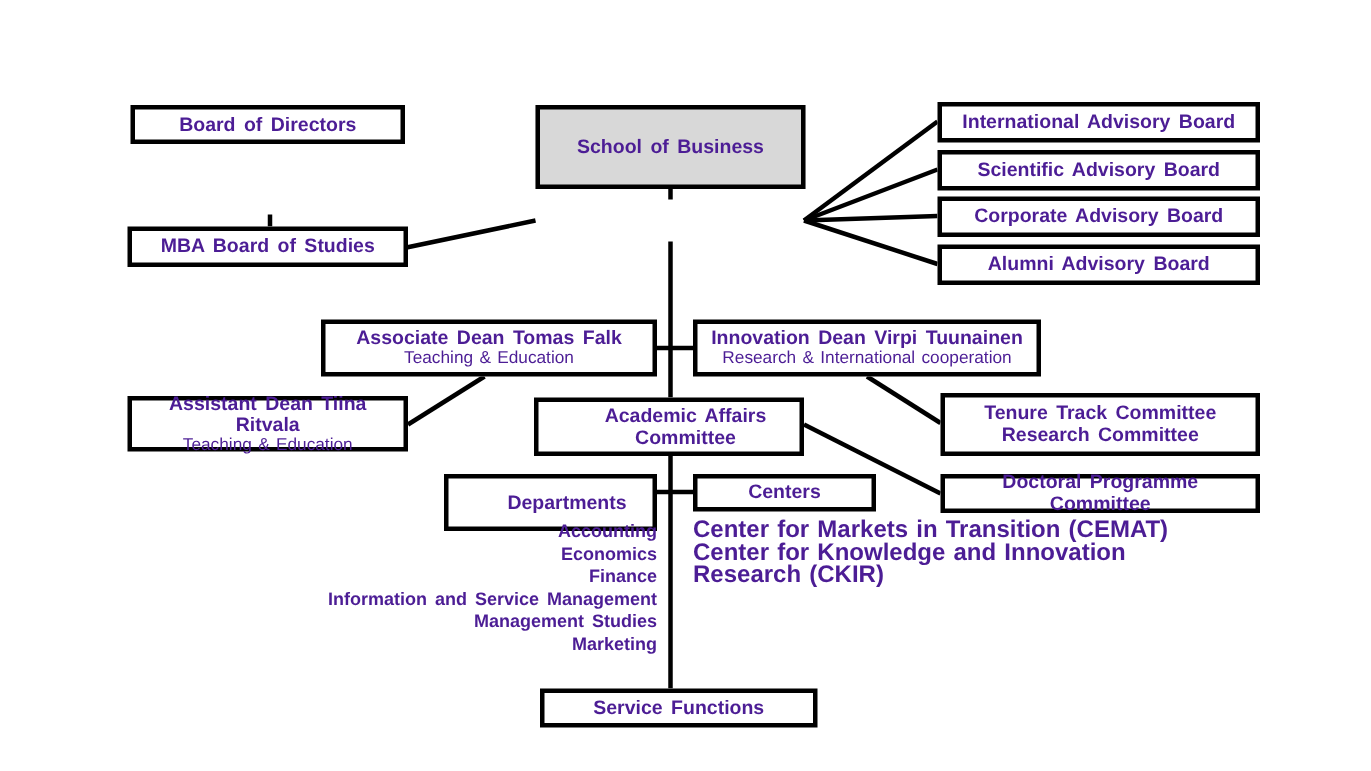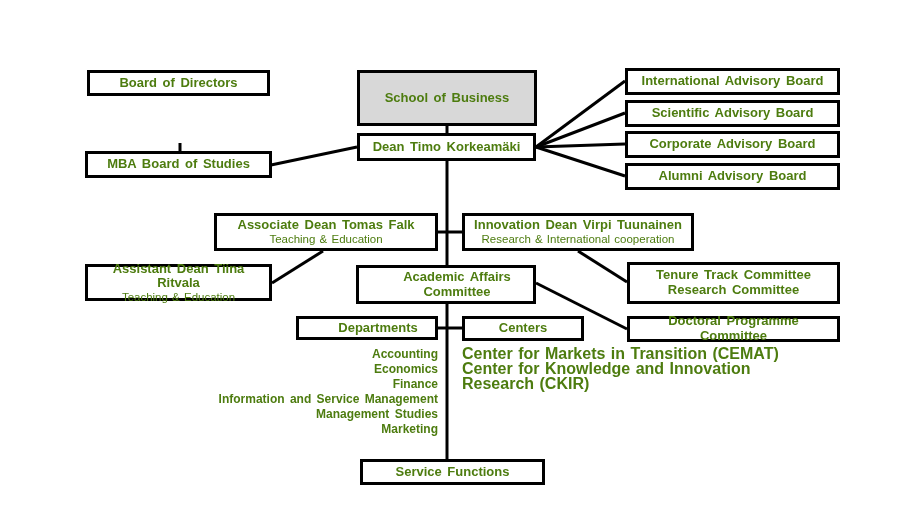--- a/index.html
+++ b/index.html
@@ -1,21 +1,21 @@
 <!DOCTYPE html>
 <html><head>
 <meta charset="utf-8">
 <style>
   html,body{margin:0;padding:0;background:#ffffff;}
   .canvas{
     position:relative;
     width:914px;height:514px;
     background:#ffffff;
     font-family:"Liberation Sans","DejaVu Sans",sans-serif;
-    color:#4d7c0f;
+    color:#4c1d95;
     overflow:hidden;
   }
   .connectors{position:absolute;left:0;top:0;width:914px;height:514px;pointer-events:none;}
   .connectors line{stroke:#000000;stroke-width:3;}
   .box{
     position:absolute;
     box-sizing:border-box;
     border:3px solid #000000;
     background:#ffffff;
     display:flex;flex-direction:column;justify-content:center;align-items:center;
@@ -40,21 +40,21 @@
   .b-corp       {left:625px;top:131px; width:215px;height:27px;}
   .b-alumni     {left:625px;top:163px; width:215px;height:27px;}
   
   .b-falk       {left:214px;top:213px; width:224px;height:38px;}
   .b-tuunainen  {left:462px;top:213px; width:232px;height:38px;}
   .b-ritvala    {left:85px; top:264px; width:187px;height:37px;}
   .b-academic   {left:356px;top:265px; width:180px;height:39px;padding-left:24px;}
   .b-tenure     {left:627px;top:262px; width:213px;height:42px;}
   .b-doctoral   {left:627px;top:316px; width:213px;height:26px;}
   
-  .b-departments{left:296px;top:316px; width:142px;height:24px;padding-left:24px;}
+  .b-departments{left:296px;top:316px; width:142px;height:38px;padding-left:24px;}
   .b-centers    {left:462px;top:316px; width:122px;height:25px;}
   .b-service    {left:360px;top:459px; width:185px;height:26px;}
 
   .dept-list{
     position:absolute;right:476px;top:347px;width:300px;
     text-align:right;font-weight:bold;font-size:12px;line-height:14.9px;
     word-spacing:2px;
   }
   .center-list{
     position:absolute;left:462px;top:347px;width:340px;
@@ -90,23 +90,20 @@
 
 
   <div class="box b-mba">
     <span>MBA Board of Studies</span>
   </div>
 
   <div class="box gray b-school">
     <span>School of Business</span>
   </div>
 
-  <div class="box b-dean">
-    <span>Dean Timo Korkeamäki</span>
-  </div>
 
   <div class="box b-intl">
     <span>International Advisory Board</span>
   </div>
 
   <div class="box b-sci">
     <span>Scientific Advisory Board</span>
   </div>
 
   <div class="box b-corp">

